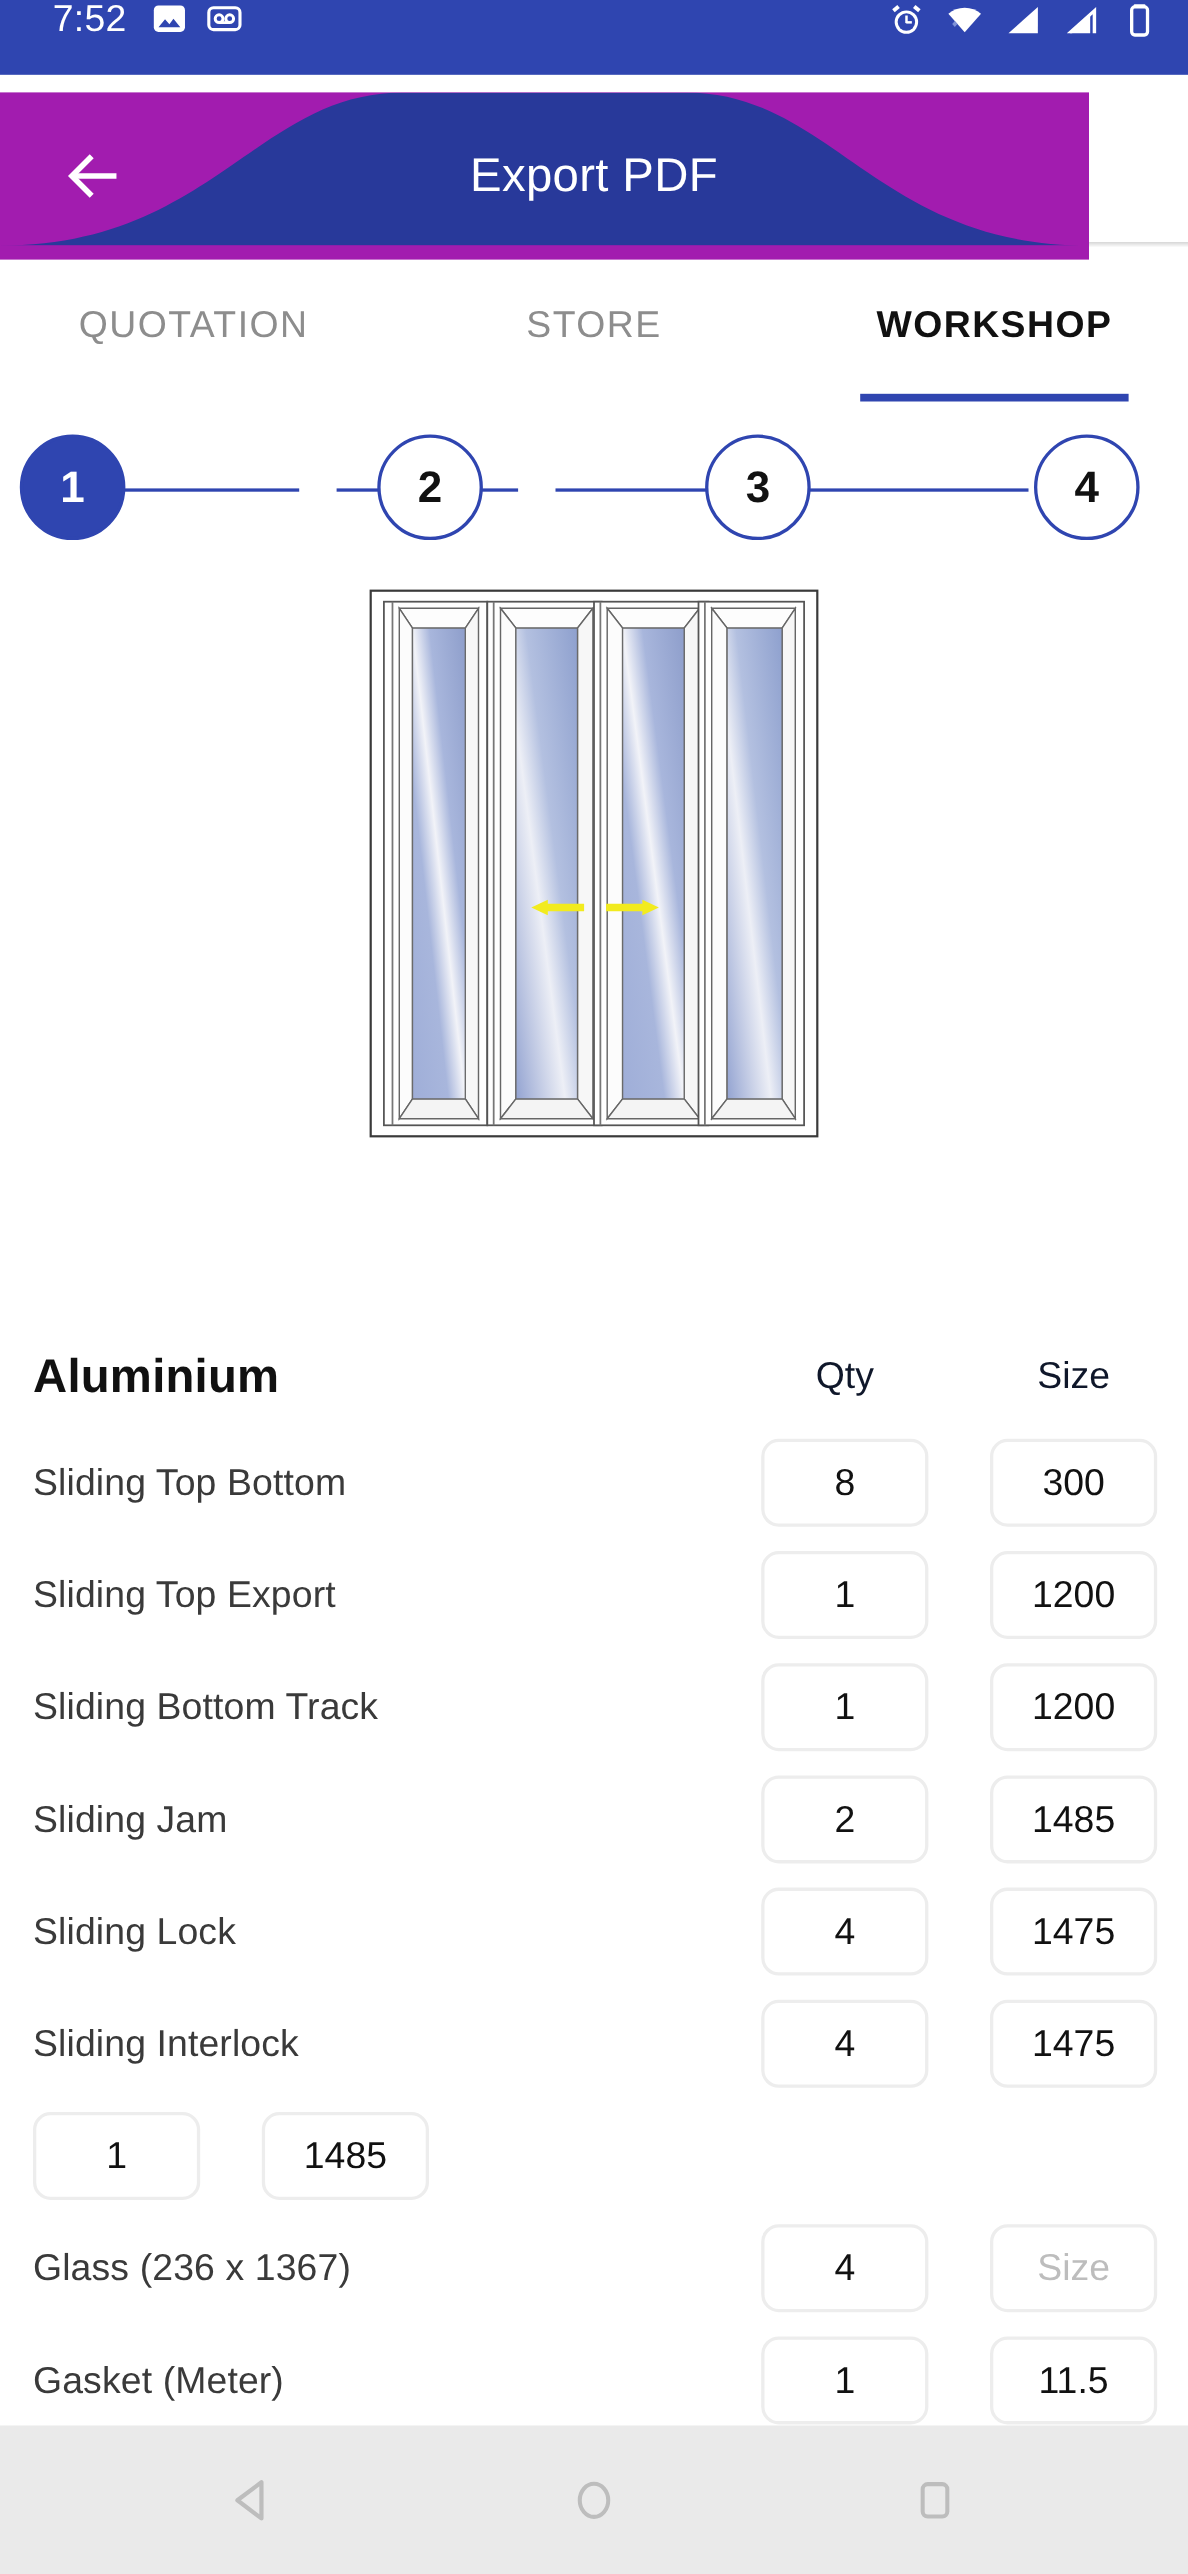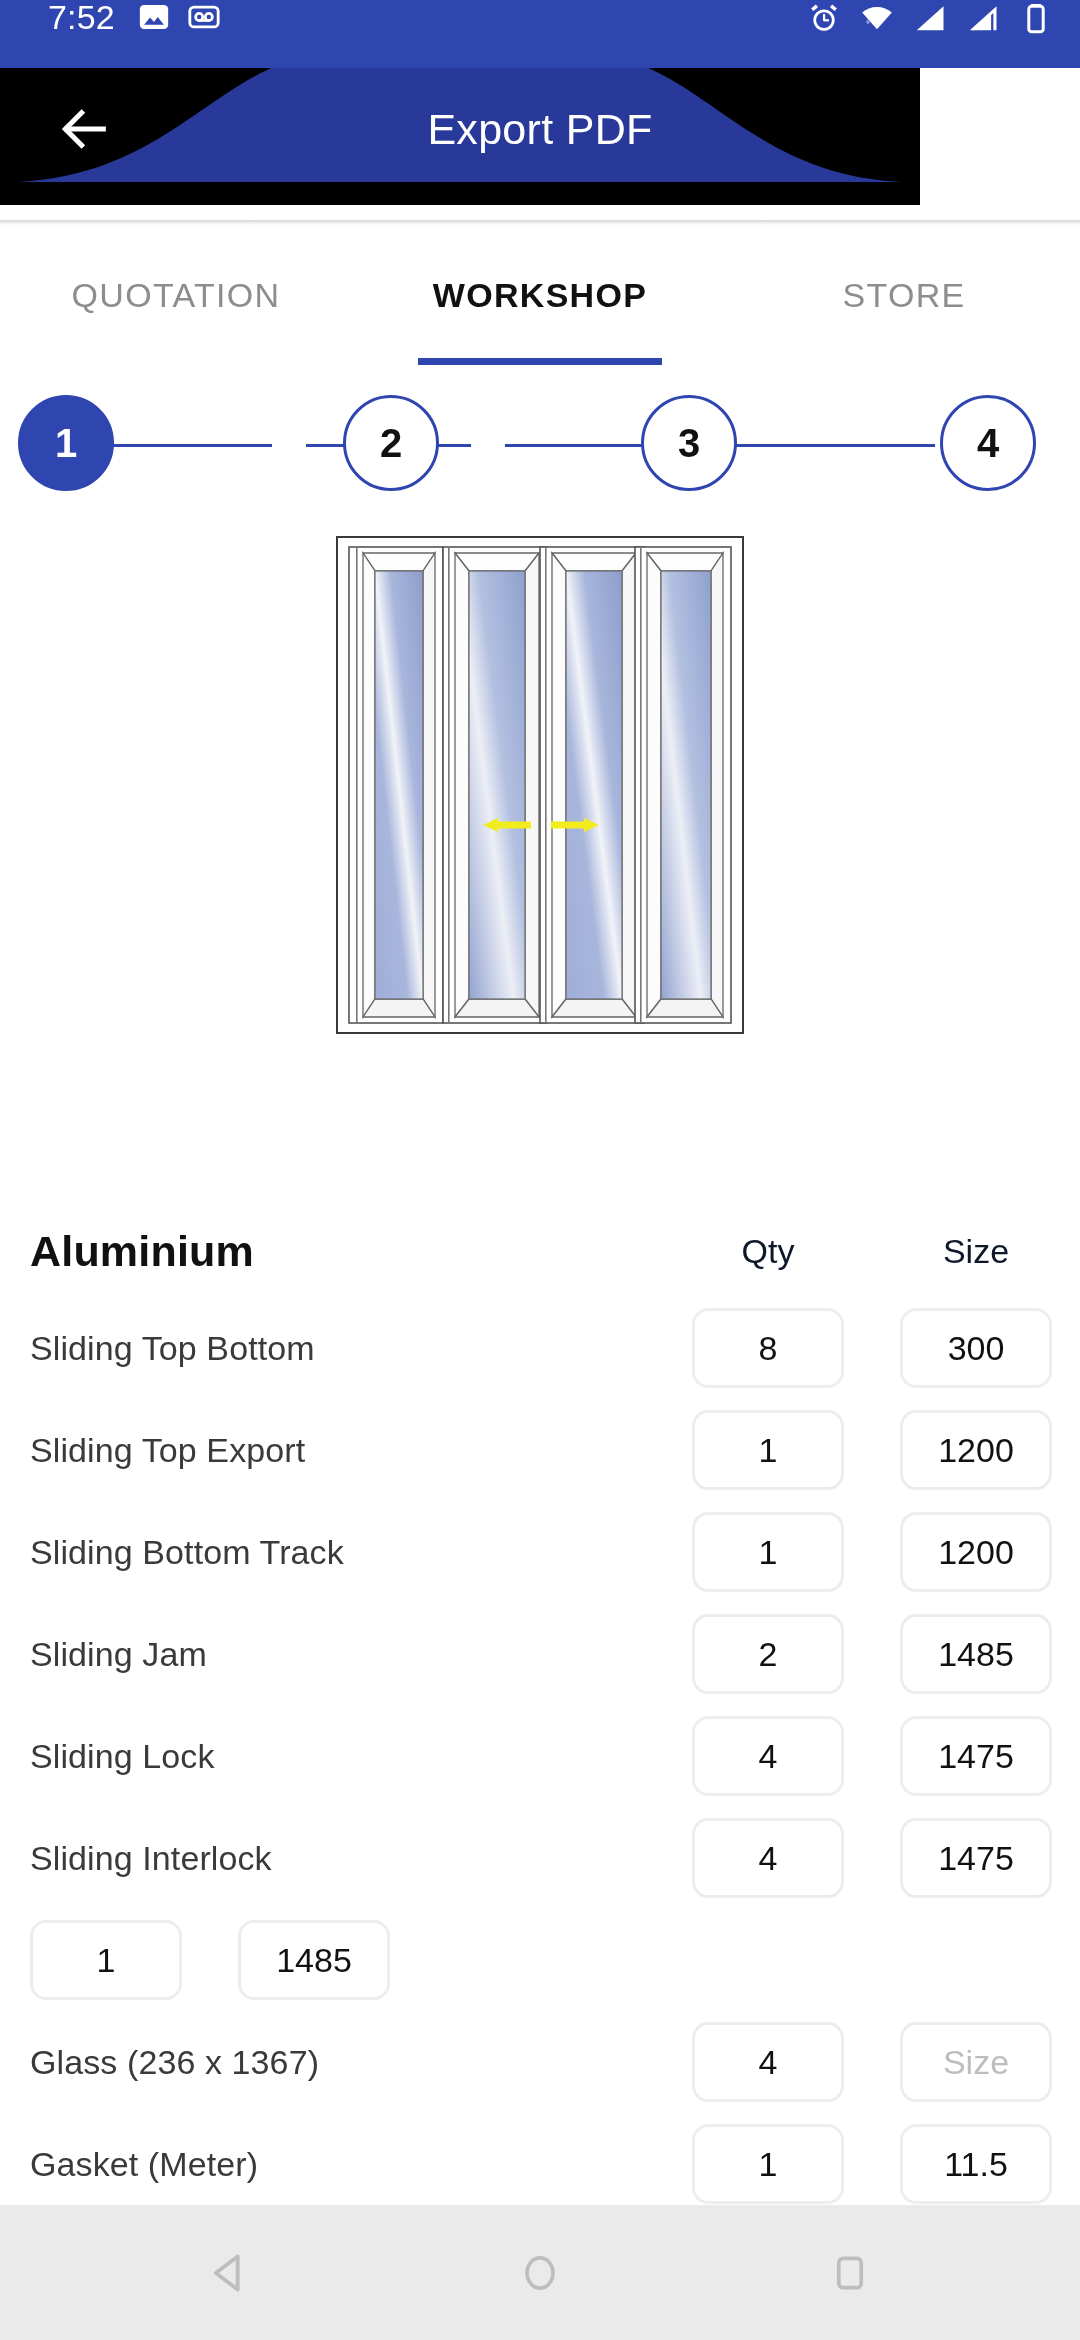--- a/index.html
+++ b/index.html
@@ -18,22 +18,22 @@
     padding:0 26px 0 48px; z-index:30;
   }
   .sb-clock{ color:#fff; font-size:34px; font-weight:500; letter-spacing:.2px; line-height:1; }
   .sb-left-icons{ display:flex; align-items:center; gap:16px; margin-left:22px; }
   .sb-spacer{ flex:1; }
   .sb-right-icons{ display:flex; align-items:center; gap:17px; }
   .sb-ic{ display:block; }
 
   
   .appbar{
-    position:absolute; top:53px; left:0; width:920px; height:152px;
-    background:#000000; overflow:hidden; z-index:25;
+    position:absolute; top:84px; left:0; width:990px; height:152px;
+    background:#a21caf; overflow:hidden; z-index:25;
   }
   .appbar-curve{ position:absolute; inset:0; }
   .back-btn{
     position:absolute; left:48px; top:50%; transform:translateY(-50%);
     width:72px; height:72px; display:flex; align-items:center; justify-content:center;
   }
   .appbar-title{
     position:absolute; left:0; top:0; width:1080px; height:152px;
     display:flex; align-items:center; justify-content:center;
     color:#ffffff; font-size:43px; font-weight:400; letter-spacing:.3px;
@@ -172,22 +172,22 @@
         <path d="M20 12H5" stroke="#fff" stroke-width="2.1" stroke-linecap="square"></path>
         <path d="M11 5.3L4.3 12 11 18.7" stroke="#fff" stroke-width="2.1" fill="none" stroke-linecap="square" stroke-linejoin="miter"></path>
       </svg>
     </div>
     <div class="appbar-title">Export PDF</div>
   </div>
   <div class="appbar-shadow"></div>
 
   <div class="tabs">
     <div class="tab">QUOTATION</div>
+    <div class="tab">STORE</div>
     <div class="tab active">WORKSHOP</div>
-    <div class="tab">STORE</div>
   </div>
 
   <div class="stepper">
     <div class="step-line" style="left:107px; width:165px;"></div>
     <div class="step-line" style="left:306px; width:165px;"></div>
     <div class="step-line" style="left:505px; width:430px;"></div>
     <div class="step done" style="left:18px;">1</div>
     <div class="step" style="left:343px;">2</div>
     <div class="step" style="left:641px;">3</div>
     <div class="step" style="left:940px;">4</div>

